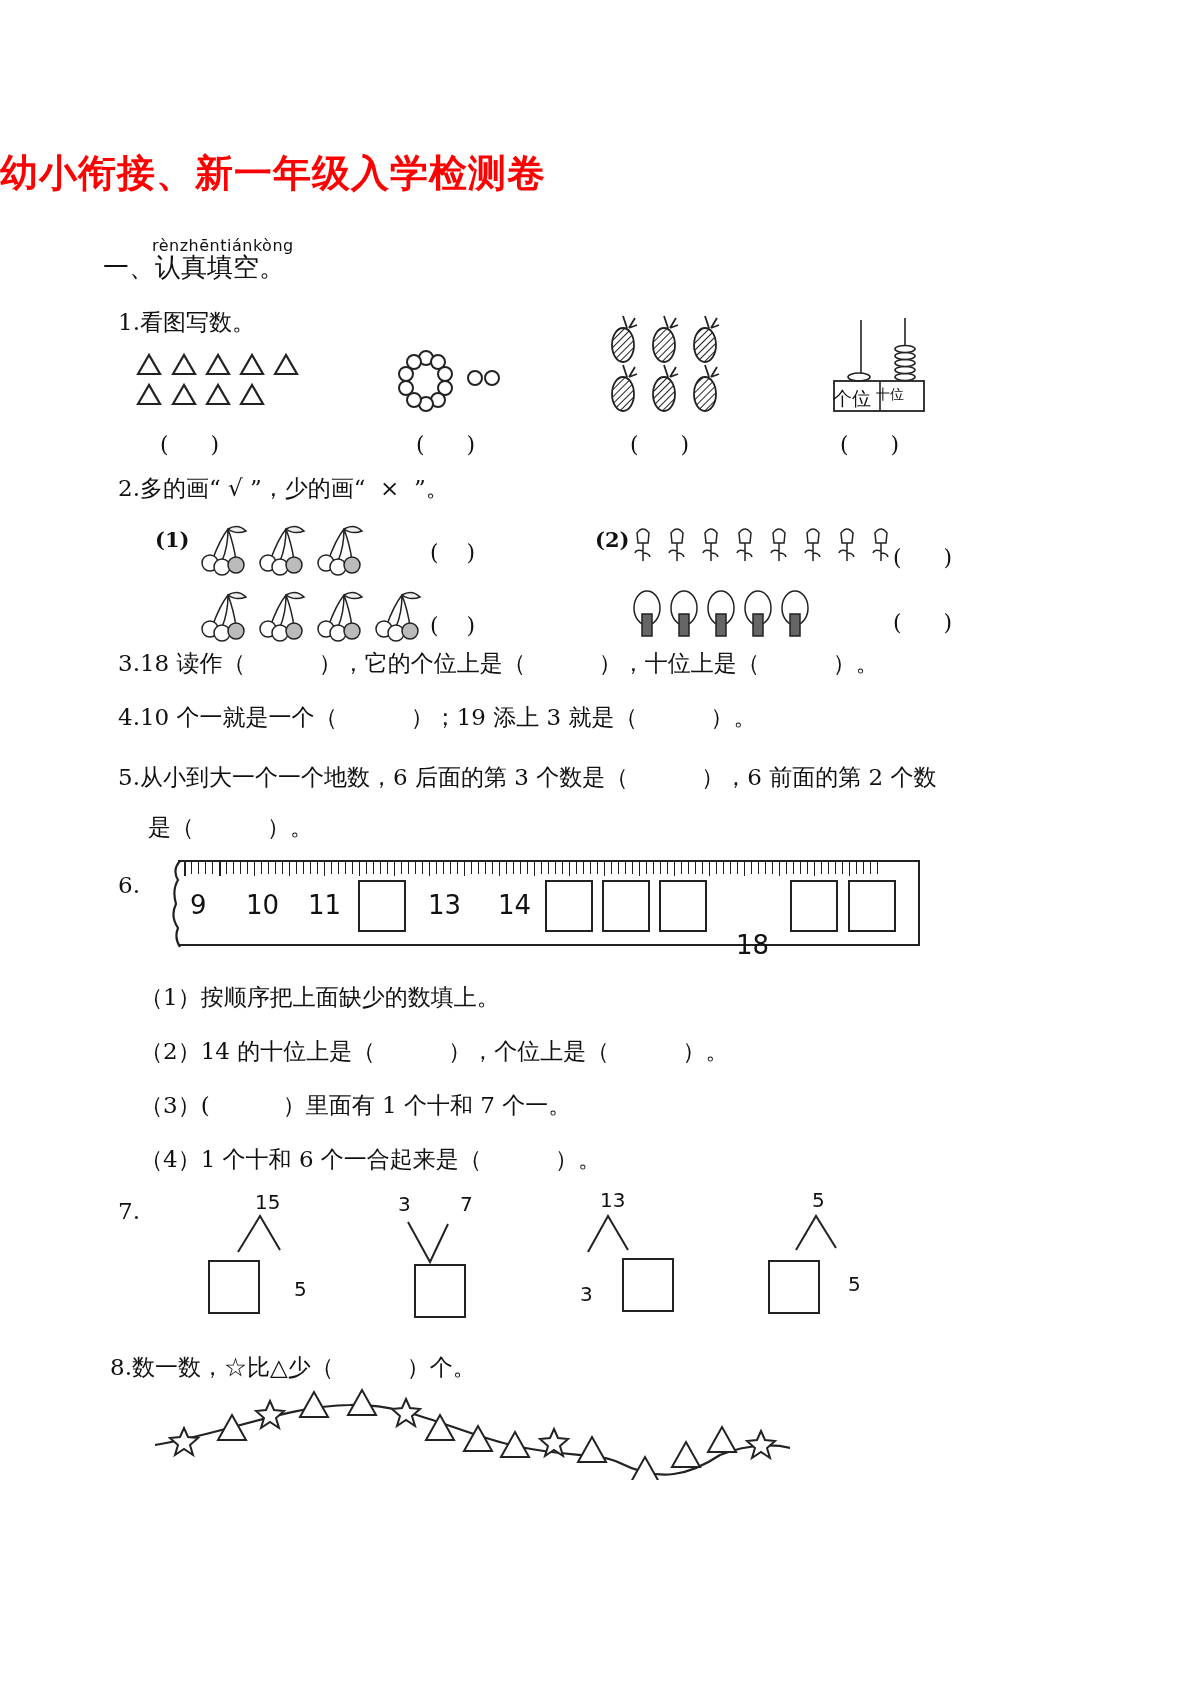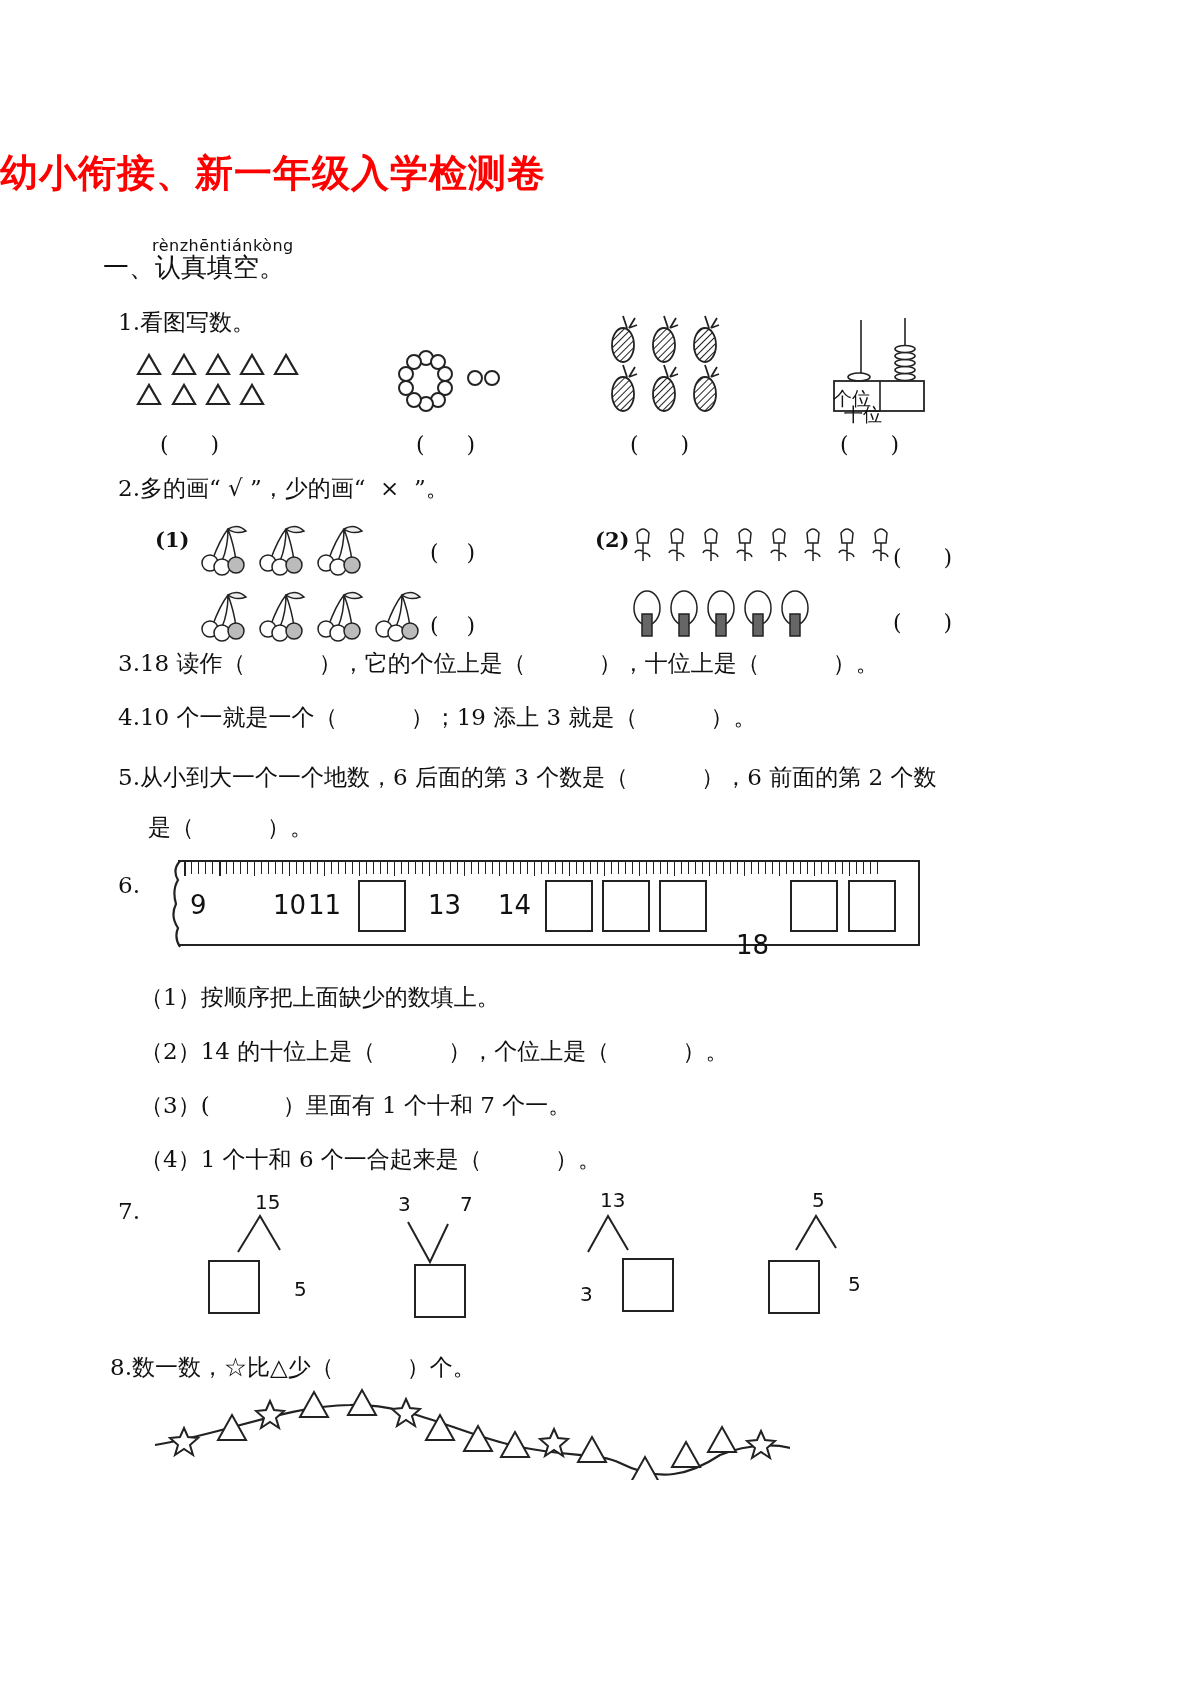--- a/index.html
+++ b/index.html
@@ -98,21 +98,21 @@
     <ellipse cx="31" cy="59" rx="11" ry="4" fill="#fff"></ellipse>
     <ellipse cx="77" cy="59" rx="10" ry="3.5" fill="#fff"></ellipse>
       <ellipse cx="77" cy="52" rx="10" ry="3.5" fill="#fff"></ellipse>
       <ellipse cx="77" cy="45" rx="10" ry="3.5" fill="#fff"></ellipse>
       <ellipse cx="77" cy="38" rx="10" ry="3.5" fill="#fff"></ellipse>
       <ellipse cx="77" cy="31" rx="10" ry="3.5" fill="#fff"></ellipse>
     <rect x="6" y="63" width="90" height="30" stroke-width="1.8"></rect>
       <line x1="52" y1="63" x2="52" y2="93"></line>
   </g>
 </svg>
-<div class="abs" style="left:844px; top:386px; font-size:19px;margin-top:16px;">十位</div>
+<div class="abs" style="left:876px; top:386px; font-size:14px;">十位</div>
 <div class="abs" style="left:833px; top:386px; font-size:19px;">个位</div>
 
 <div class="abs paren" style="left:160px; top:432px;">(      )</div>
 <div class="abs paren" style="left:416px; top:432px;">(      )</div>
 <div class="abs paren" style="left:630px; top:432px;">(      )</div>
 <div class="abs paren" style="left:840px; top:432px;">(      )</div>
 
 <div class="abs q" style="left:118px; top:473px;">2.多的画“ √ ”，少的画“  ×  ”。</div>
 
 <div class="abs" style="left:155px; top:527px; font-size:21px; font-weight:bold;">(1)</div>
@@ -174,21 +174,21 @@
 <div class="abs q" style="left:118px; top:648px;">3.18 读作（          ），它的个位上是（          ），十位上是（          ）。</div>
 <div class="abs q" style="left:118px; top:702px;">4.10 个一就是一个（          ）；19 添上 3 就是（          ）。</div>
 <div class="abs q" style="left:118px; top:740px;margin-top:22px;">5.从小到大一个一个地数，6 后面的第 3 个数是（          ），6 前面的第 2 个数</div>
 <div class="abs q" style="left:148px; top:812px;">是（          ）。</div>
 
 <div class="abs q" style="left:118px; top:872px;">6.</div>
 <div class="ruler">
   <div class="ticks"></div>
   <div class="ticks-long"></div>
   <span class="rnum" style="left:12px;">9</span>
-  <span class="rnum" style="left:68px;margin-left:27px;">10</span>
+  <span class="rnum" style="left:68px;">10</span>
   <span class="rnum" style="left:130px;">11</span>
   <div class="rbox" style="left:180px;"></div>
   <span class="rnum" style="left:250px;">13</span>
   <span class="rnum" style="left:320px;">14</span>
   <div class="rbox" style="left:367px;"></div>
   <div class="rbox" style="left:424px;"></div>
   <div class="rbox" style="left:481px;"></div>
   <span class="rnum" style="left:558px;margin-top:40px;">18</span>
   <div class="rbox" style="left:612px;"></div>
   <div class="rbox" style="left:670px;"></div>

